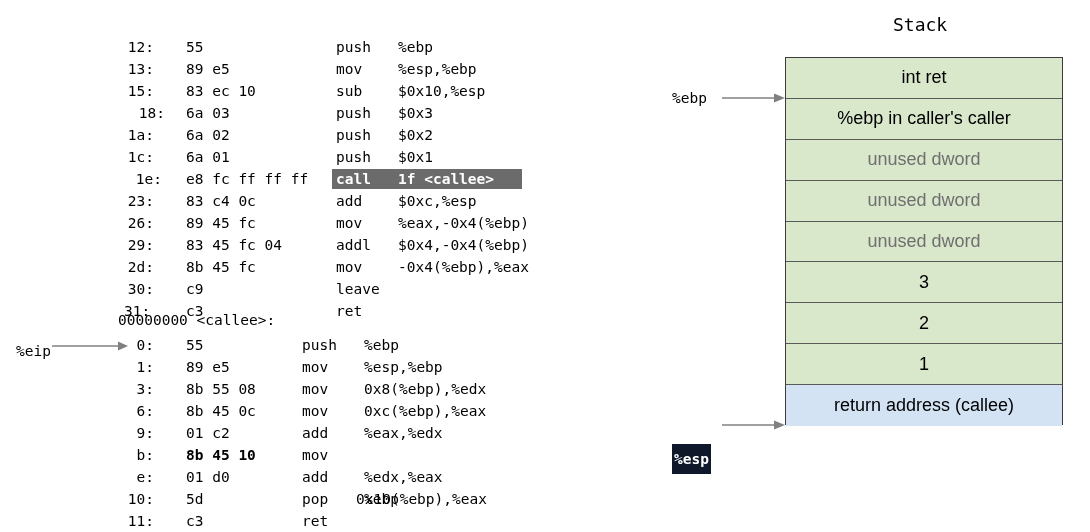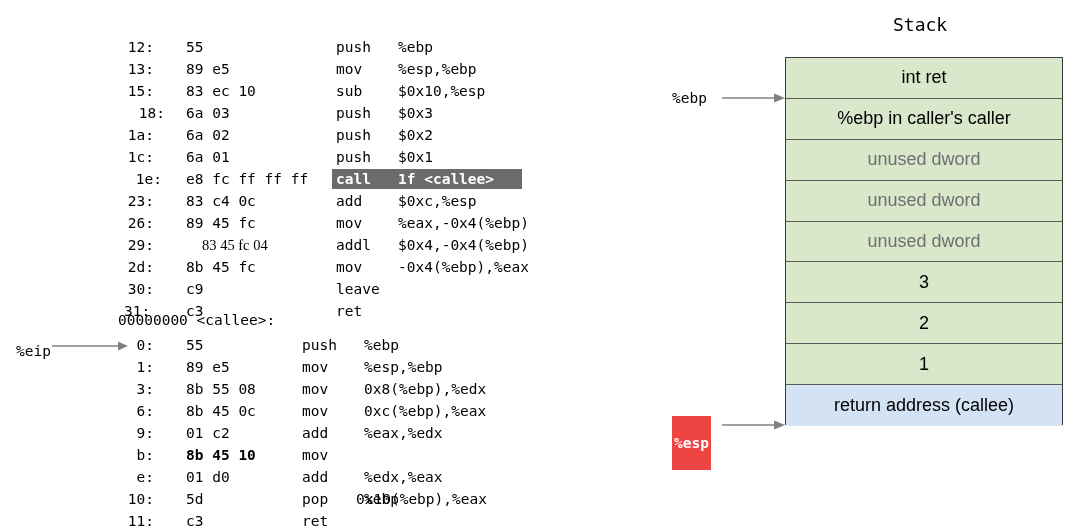--- a/index.html
+++ b/index.html
@@ -71,24 +71,25 @@
   
   .ptr-label {
     position: absolute;
     font-family: "DejaVu Sans Mono", "Liberation Mono", monospace;
     font-size: 14.5px;
     color: #000000;
     white-space: nowrap;
     line-height: 18px;
   }
   .ptr-label.hl {
-    background: #ef4444;
+    background: #0f172a;
     color: #ffffff;
     font-weight: bold;
-    padding: 18px 2px;
+    padding: 6px 2px;
+    margin-top: 28px;
   }
   .arrow-svg {
     position: absolute;
     overflow: visible;
   }
 
   
   #stack-title {
     position: absolute;
     font-family: "DejaVu Sans Mono", "Liberation Mono", monospace;
@@ -176,21 +177,21 @@
         <span class="col c-ops" style="left: 280px; text-align: left;">$0xc,%esp</span>
       </div>
       <div class="row">
         <span class="col c-addr" style="left: 6px; width: 30px; text-align: right;">26:</span>
         <span class="col c-bytes" style="left: 68px; text-align: left;">89 45 fc</span>
         <span class="col c-mnem" style="left: 218px; text-align: left;">mov</span>
         <span class="col c-ops" style="left: 280px; text-align: left;">%eax,-0x4(%ebp)</span>
       </div>
       <div class="row">
         <span class="col c-addr" style="left: 6px; width: 30px; text-align: right;">29:</span>
-        <span class="col c-bytes" style="left: 84px; text-align: left; font-family: Liberation Serif, serif;">83 45 fc 04</span>
+        <span class="col c-bytes" style="left: 68px; text-align: left;">83 45 fc 04</span>
         <span class="col c-mnem" style="left: 218px; text-align: left;">addl</span>
         <span class="col c-ops" style="left: 280px; text-align: left;">$0x4,-0x4(%ebp)</span>
       </div>
       <div class="row">
         <span class="col c-addr" style="left: 6px; width: 30px; text-align: right;">2d:</span>
         <span class="col c-bytes" style="left: 68px; text-align: left;">8b 45 fc</span>
         <span class="col c-mnem" style="left: 218px; text-align: left;">mov</span>
         <span class="col c-ops" style="left: 280px; text-align: left;">-0x4(%ebp),%eax</span>
       </div>
       <div class="row">

